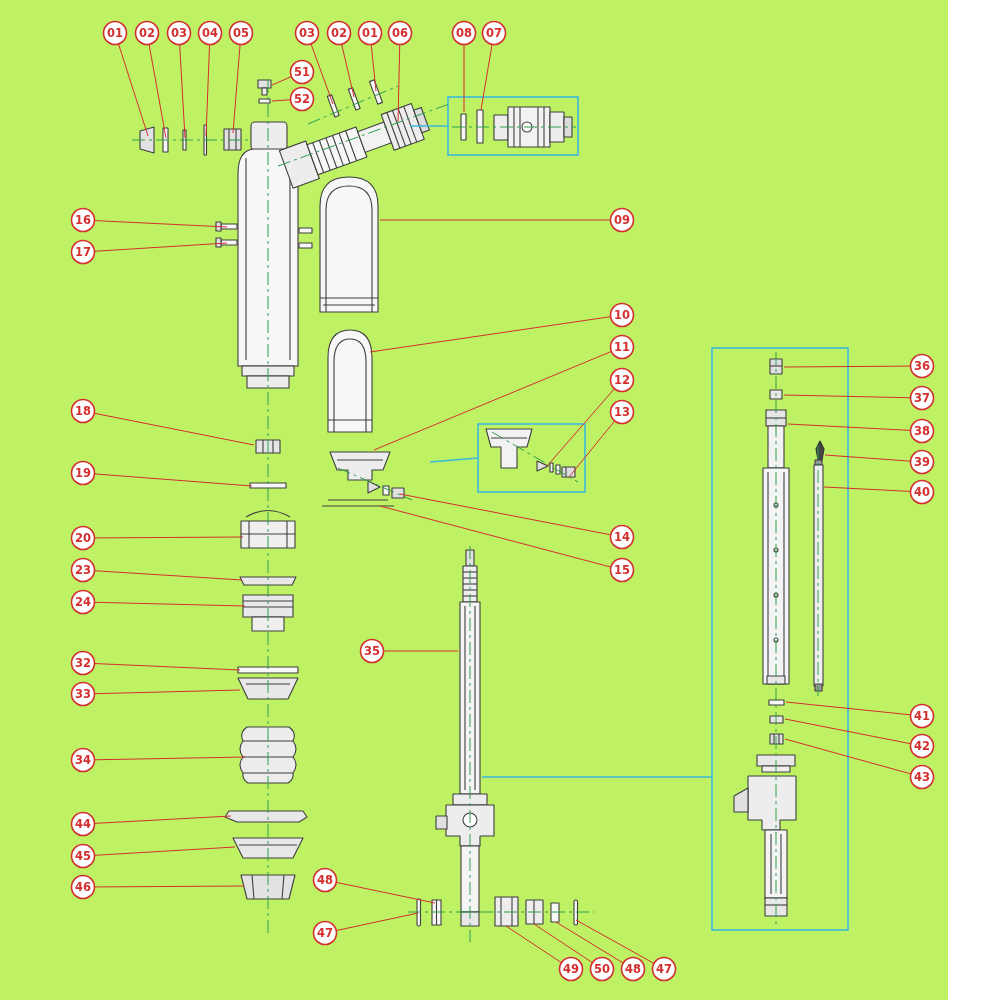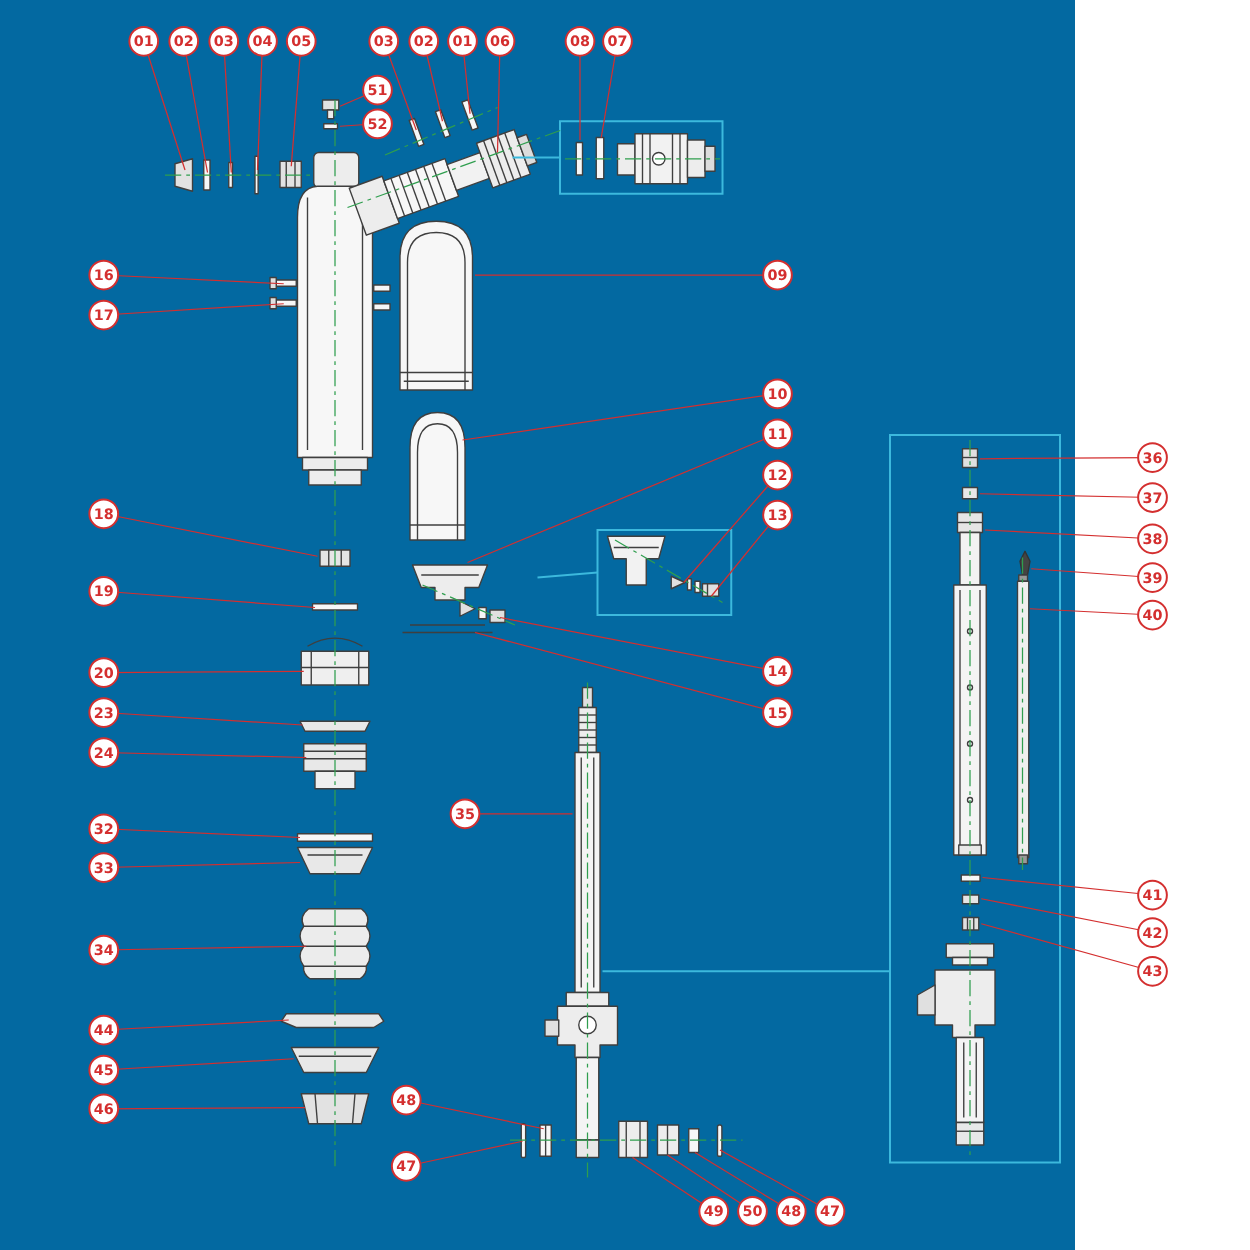--- a/index.html
+++ b/index.html
@@ -1,16 +1,16 @@
 <!DOCTYPE html>
 <html><head>
 <meta charset="utf-8">
 <style>
   html,body{margin:0;padding:0;background:#ffffff;}
-  .stage{width:860px;height:1000px;position:relative;background:#0369a1;
+  .stage{width:948px;height:1000px;position:relative;background:#bef264;
          font-family:"DejaVu Sans", sans-serif;}
   svg{display:block;}
 </style>
 </head>
 <body>
 
 <div class="stage">
 <svg id="diagram-svg" width="1000" height="1000" viewBox="0 0 1000 1000">
 
   <g id="parts-layer" stroke="#3f3f3f" stroke-width="1.1" fill="#f7f7f7" stroke-linejoin="round">

